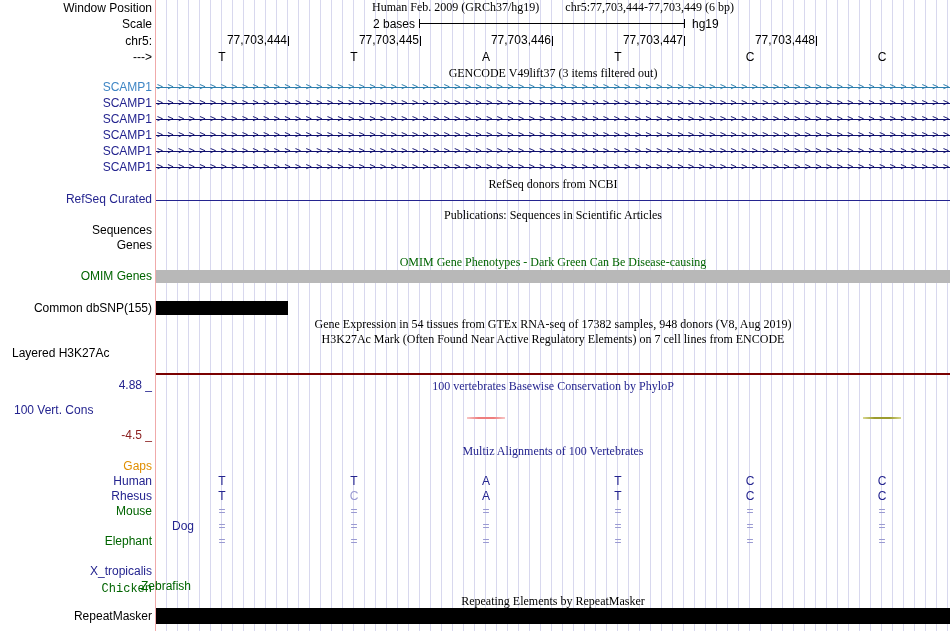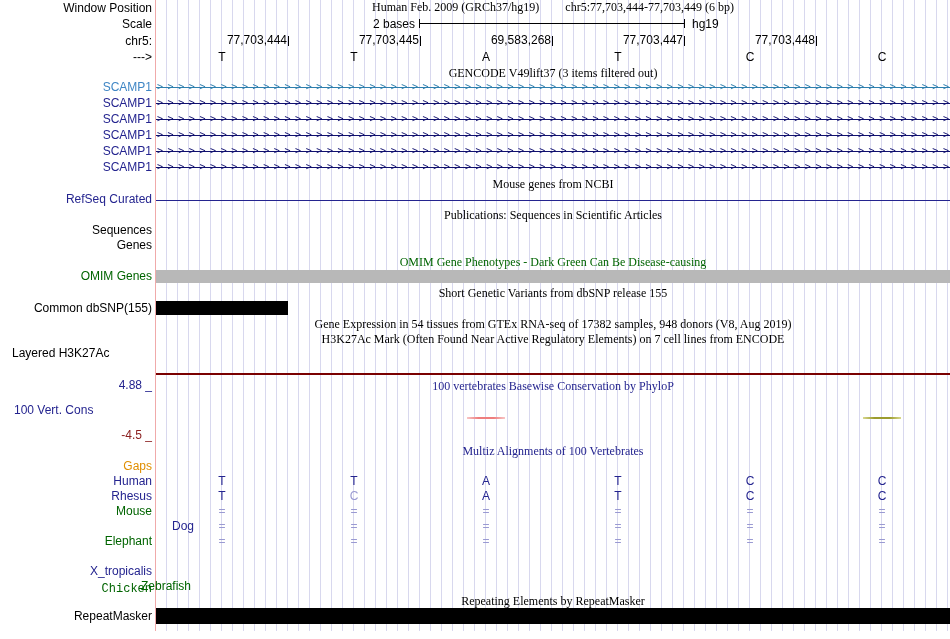--- a/index.html
+++ b/index.html
@@ -62,21 +62,21 @@
       <span class="bar"></span>
     </div>
   <div id="hg19" class="abs">hg19</div>
 
   <div class="abs gutter-label" style="top:34px;">chr5:</div>
   <div id="ruler">
       <div class="abs ruler-num" style="right: 663px;">77,703,444</div>
       <div class="abs ruler-tick" style="left: 288px;"></div>
       <div class="abs ruler-num" style="right: 531px;">77,703,445</div>
       <div class="abs ruler-tick" style="left: 420px;"></div>
-      <div class="abs ruler-num" style="right: 399px;">69,583,268</div>
+      <div class="abs ruler-num" style="right: 399px;">77,703,446</div>
       <div class="abs ruler-tick" style="left: 552px;"></div>
       <div class="abs ruler-num" style="right: 267px;">77,703,447</div>
       <div class="abs ruler-tick" style="left: 684px;"></div>
       <div class="abs ruler-num" style="right: 135px;">77,703,448</div>
       <div class="abs ruler-tick" style="left: 816px;"></div>
     </div>
 
   <div class="abs gutter-label" style="top:50px;">---&gt;</div>
   <div id="base-row">
       <div class="abs base-cell" style="left: 222px;">T</div>
@@ -114,33 +114,32 @@
         <span class="gline" style="background: rgb(16, 16, 110);"></span>
         <span class="garrows" style="color: rgb(16, 16, 110);">&gt;&gt;&gt;&gt;&gt;&gt;&gt;&gt;&gt;&gt;&gt;&gt;&gt;&gt;&gt;&gt;&gt;&gt;&gt;&gt;&gt;&gt;&gt;&gt;&gt;&gt;&gt;&gt;&gt;&gt;&gt;&gt;&gt;&gt;&gt;&gt;&gt;&gt;&gt;&gt;&gt;&gt;&gt;&gt;&gt;&gt;&gt;&gt;&gt;&gt;&gt;&gt;&gt;&gt;&gt;&gt;&gt;&gt;&gt;&gt;&gt;&gt;&gt;&gt;&gt;&gt;&gt;&gt;&gt;&gt;&gt;&gt;&gt;&gt;&gt;&gt;&gt;&gt;</span>
       </div>
       <div class="abs gene-row" style="top: 159px;">
         <span class="glabel" style="color: rgb(36, 36, 143);">SCAMP1</span>
         <span class="gline" style="background: rgb(16, 16, 110);"></span>
         <span class="garrows" style="color: rgb(16, 16, 110);">&gt;&gt;&gt;&gt;&gt;&gt;&gt;&gt;&gt;&gt;&gt;&gt;&gt;&gt;&gt;&gt;&gt;&gt;&gt;&gt;&gt;&gt;&gt;&gt;&gt;&gt;&gt;&gt;&gt;&gt;&gt;&gt;&gt;&gt;&gt;&gt;&gt;&gt;&gt;&gt;&gt;&gt;&gt;&gt;&gt;&gt;&gt;&gt;&gt;&gt;&gt;&gt;&gt;&gt;&gt;&gt;&gt;&gt;&gt;&gt;&gt;&gt;&gt;&gt;&gt;&gt;&gt;&gt;&gt;&gt;&gt;&gt;&gt;&gt;&gt;&gt;&gt;&gt;</span>
       </div>
     </div>
 
-  <div class="abs center-title" style="top:178px;">Mouse genes from NCBI</div>
+  <div class="abs center-title" style="top:178px;">RefSeq donors from NCBI</div>
   <div class="abs gutter-label navy" style="top:192px;">RefSeq Curated</div>
   <div id="refseq-line" class="abs"></div>
 
   <div class="abs center-title" style="top:209px;">Publications: Sequences in Scientific Articles</div>
   <div class="abs gutter-label" style="top:223px;">Sequences</div>
   <div class="abs gutter-label" style="top:238px;">Genes</div>
 
   <div class="abs center-title green" style="top:256px;">OMIM Gene Phenotypes - Dark Green Can Be Disease-causing</div>
   <div class="abs gutter-label green" style="top:269px;">OMIM Genes</div>
   <div id="omim-bar" class="abs"></div>
 
-  <div class="abs center-title" style="top:287px;">Short Genetic Variants from dbSNP release 155</div>
   <div class="abs gutter-label" style="top:301px;">Common dbSNP(155)</div>
   <div id="dbsnp-bar" class="abs" style="top: 301px; height: 14px; background: rgb(0, 0, 0); left: 156px; width: 132px;"></div>
 
   <div class="abs center-title" style="top:318px;">Gene Expression in 54 tissues from GTEx RNA-seq of 17382 samples, 948 donors (V8, Aug 2019)</div>
   <div class="abs center-title" style="top:333px;">H3K27Ac Mark (Often Found Near Active Regulatory Elements) on 7 cell lines from ENCODE</div>
   <div class="abs gutter-left" style="top:346px;">Layered H3K27Ac</div>
   <div id="h3k27ac-line" class="abs"></div>
 
   <div class="abs gutter-label navy" style="top:378px;">4.88 _</div>
   <div class="abs center-title navy" style="top:380px;">100 vertebrates Basewise Conservation by PhyloP</div>

